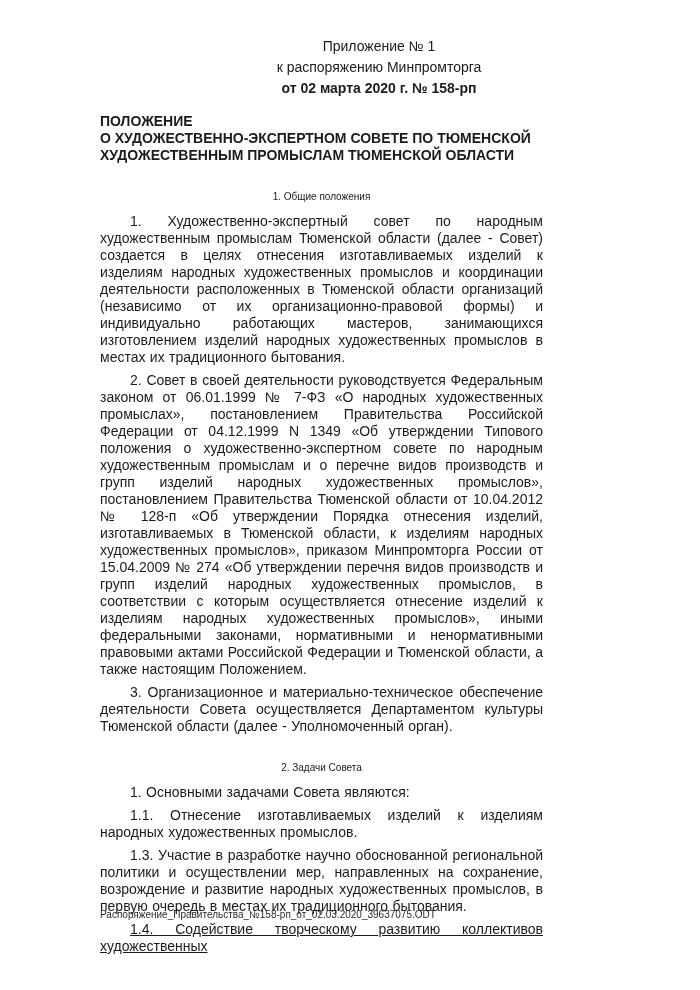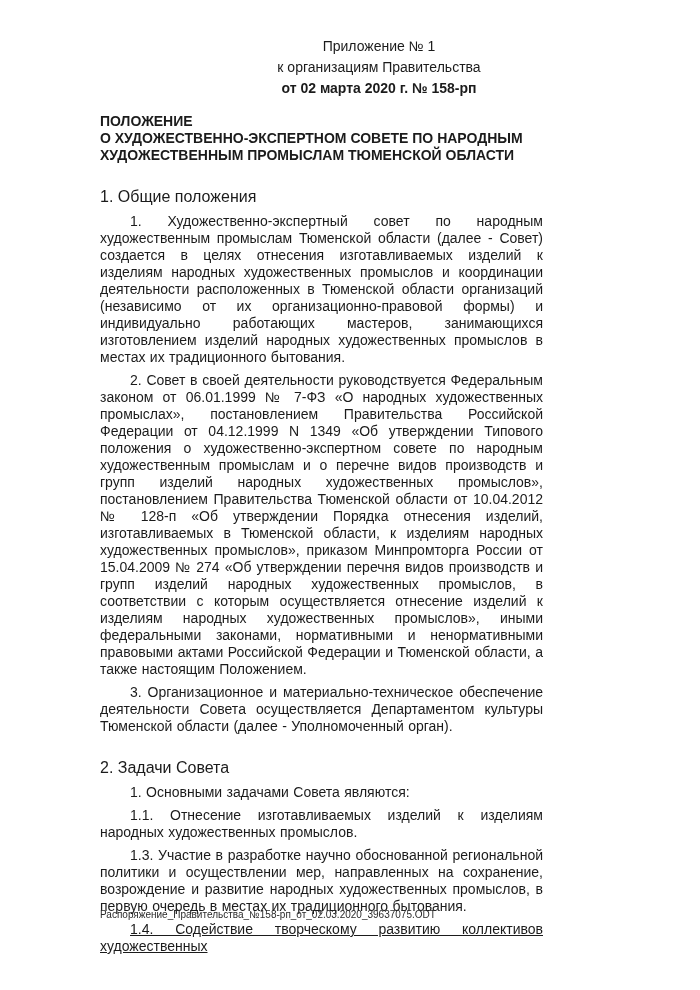--- a/index.html
+++ b/index.html
@@ -29,23 +29,24 @@
   }
   .appendix-line { white-space: nowrap; }
   .bold { font-weight: bold; text-align: center; }
   .doc-title {
     margin: 14px 0 0 0;
     font-weight: bold;
     font-size: 14px;
     line-height: 17px;
   }
   .section-heading {
+    text-align: center;
     margin: 24px 0 8px 0;
     font-weight: normal;
-    font-size: 16px;
+    font-size: 10px;
     line-height: 17px;
   }
   .section-heading.second {
     margin-top: 24px;
   }
   .para {
     margin: 4px 0 6px 0;
     text-align: justify;
     text-indent: 30px;
     word-spacing: 0.5px;
@@ -67,27 +68,27 @@
   }
 </style>
 </head>
 <body>
 
 <div class="page">
   <div class="content">
 
     <div class="appendix-block">
       <div class="appendix-line">Приложение № 1</div>
-      <div class="appendix-line">к организациям Правительства</div>
+      <div class="appendix-line">к распоряжению Минпромторга</div>
       <div class="appendix-line bold">от 02 марта 2020 г. № 158-рп</div>
     </div>
 
     <div class="doc-title">
       <div>ПОЛОЖЕНИЕ</div>
-      <div>О ХУДОЖЕСТВЕННО-ЭКСПЕРТНОМ СОВЕТЕ ПО НАРОДНЫМ</div>
+      <div>О ХУДОЖЕСТВЕННО-ЭКСПЕРТНОМ СОВЕТЕ ПО ТЮМЕНСКОЙ</div>
       <div>ХУДОЖЕСТВЕННЫМ ПРОМЫСЛАМ ТЮМЕНСКОЙ ОБЛАСТИ</div>
     </div>
 
     <div class="section-heading">1. Общие положения</div>
 
     <p class="para">1. Художественно-экспертный совет по народным художественным промыслам Тюменской области (далее - Совет) создается в целях отнесения изготавливаемых изделий к изделиям народных художественных промыслов и координации деятельности расположенных в Тюменской области организаций (независимо от их организационно-правовой формы) и индивидуально работающих мастеров, занимающихся изготовлением изделий народных художественных промыслов в местах их традиционного бытования.</p>
     <p class="para">2. Совет в своей деятельности руководствуется Федеральным законом от 06.01.1999 № 7-ФЗ «О народных художественных промыслах», постановлением Правительства Российской Федерации от 04.12.1999 N 1349 «Об утверждении Типового положения о художественно-экспертном совете по народным художественным промыслам и о перечне видов производств и групп изделий народных художественных промыслов», постановлением Правительства Тюменской области от 10.04.2012 № 128-п «Об утверждении Порядка отнесения изделий, изготавливаемых в Тюменской области, к изделиям народных художественных промыслов», приказом Минпромторга России от 15.04.2009 № 274 «Об утверждении перечня видов производств и групп изделий народных художественных промыслов, в соответствии с которым осуществляется отнесение изделий к изделиям народных художественных промыслов», иными федеральными законами, нормативными и ненормативными правовыми актами Российской Федерации и Тюменской области, а также настоящим Положением.</p>
     <p class="para">3. Организационное и материально-техническое обеспечение деятельности Совета осуществляется Департаментом культуры Тюменской области (далее - Уполномоченный орган).</p>
 
     <div class="section-heading second">2. Задачи Совета</div>

